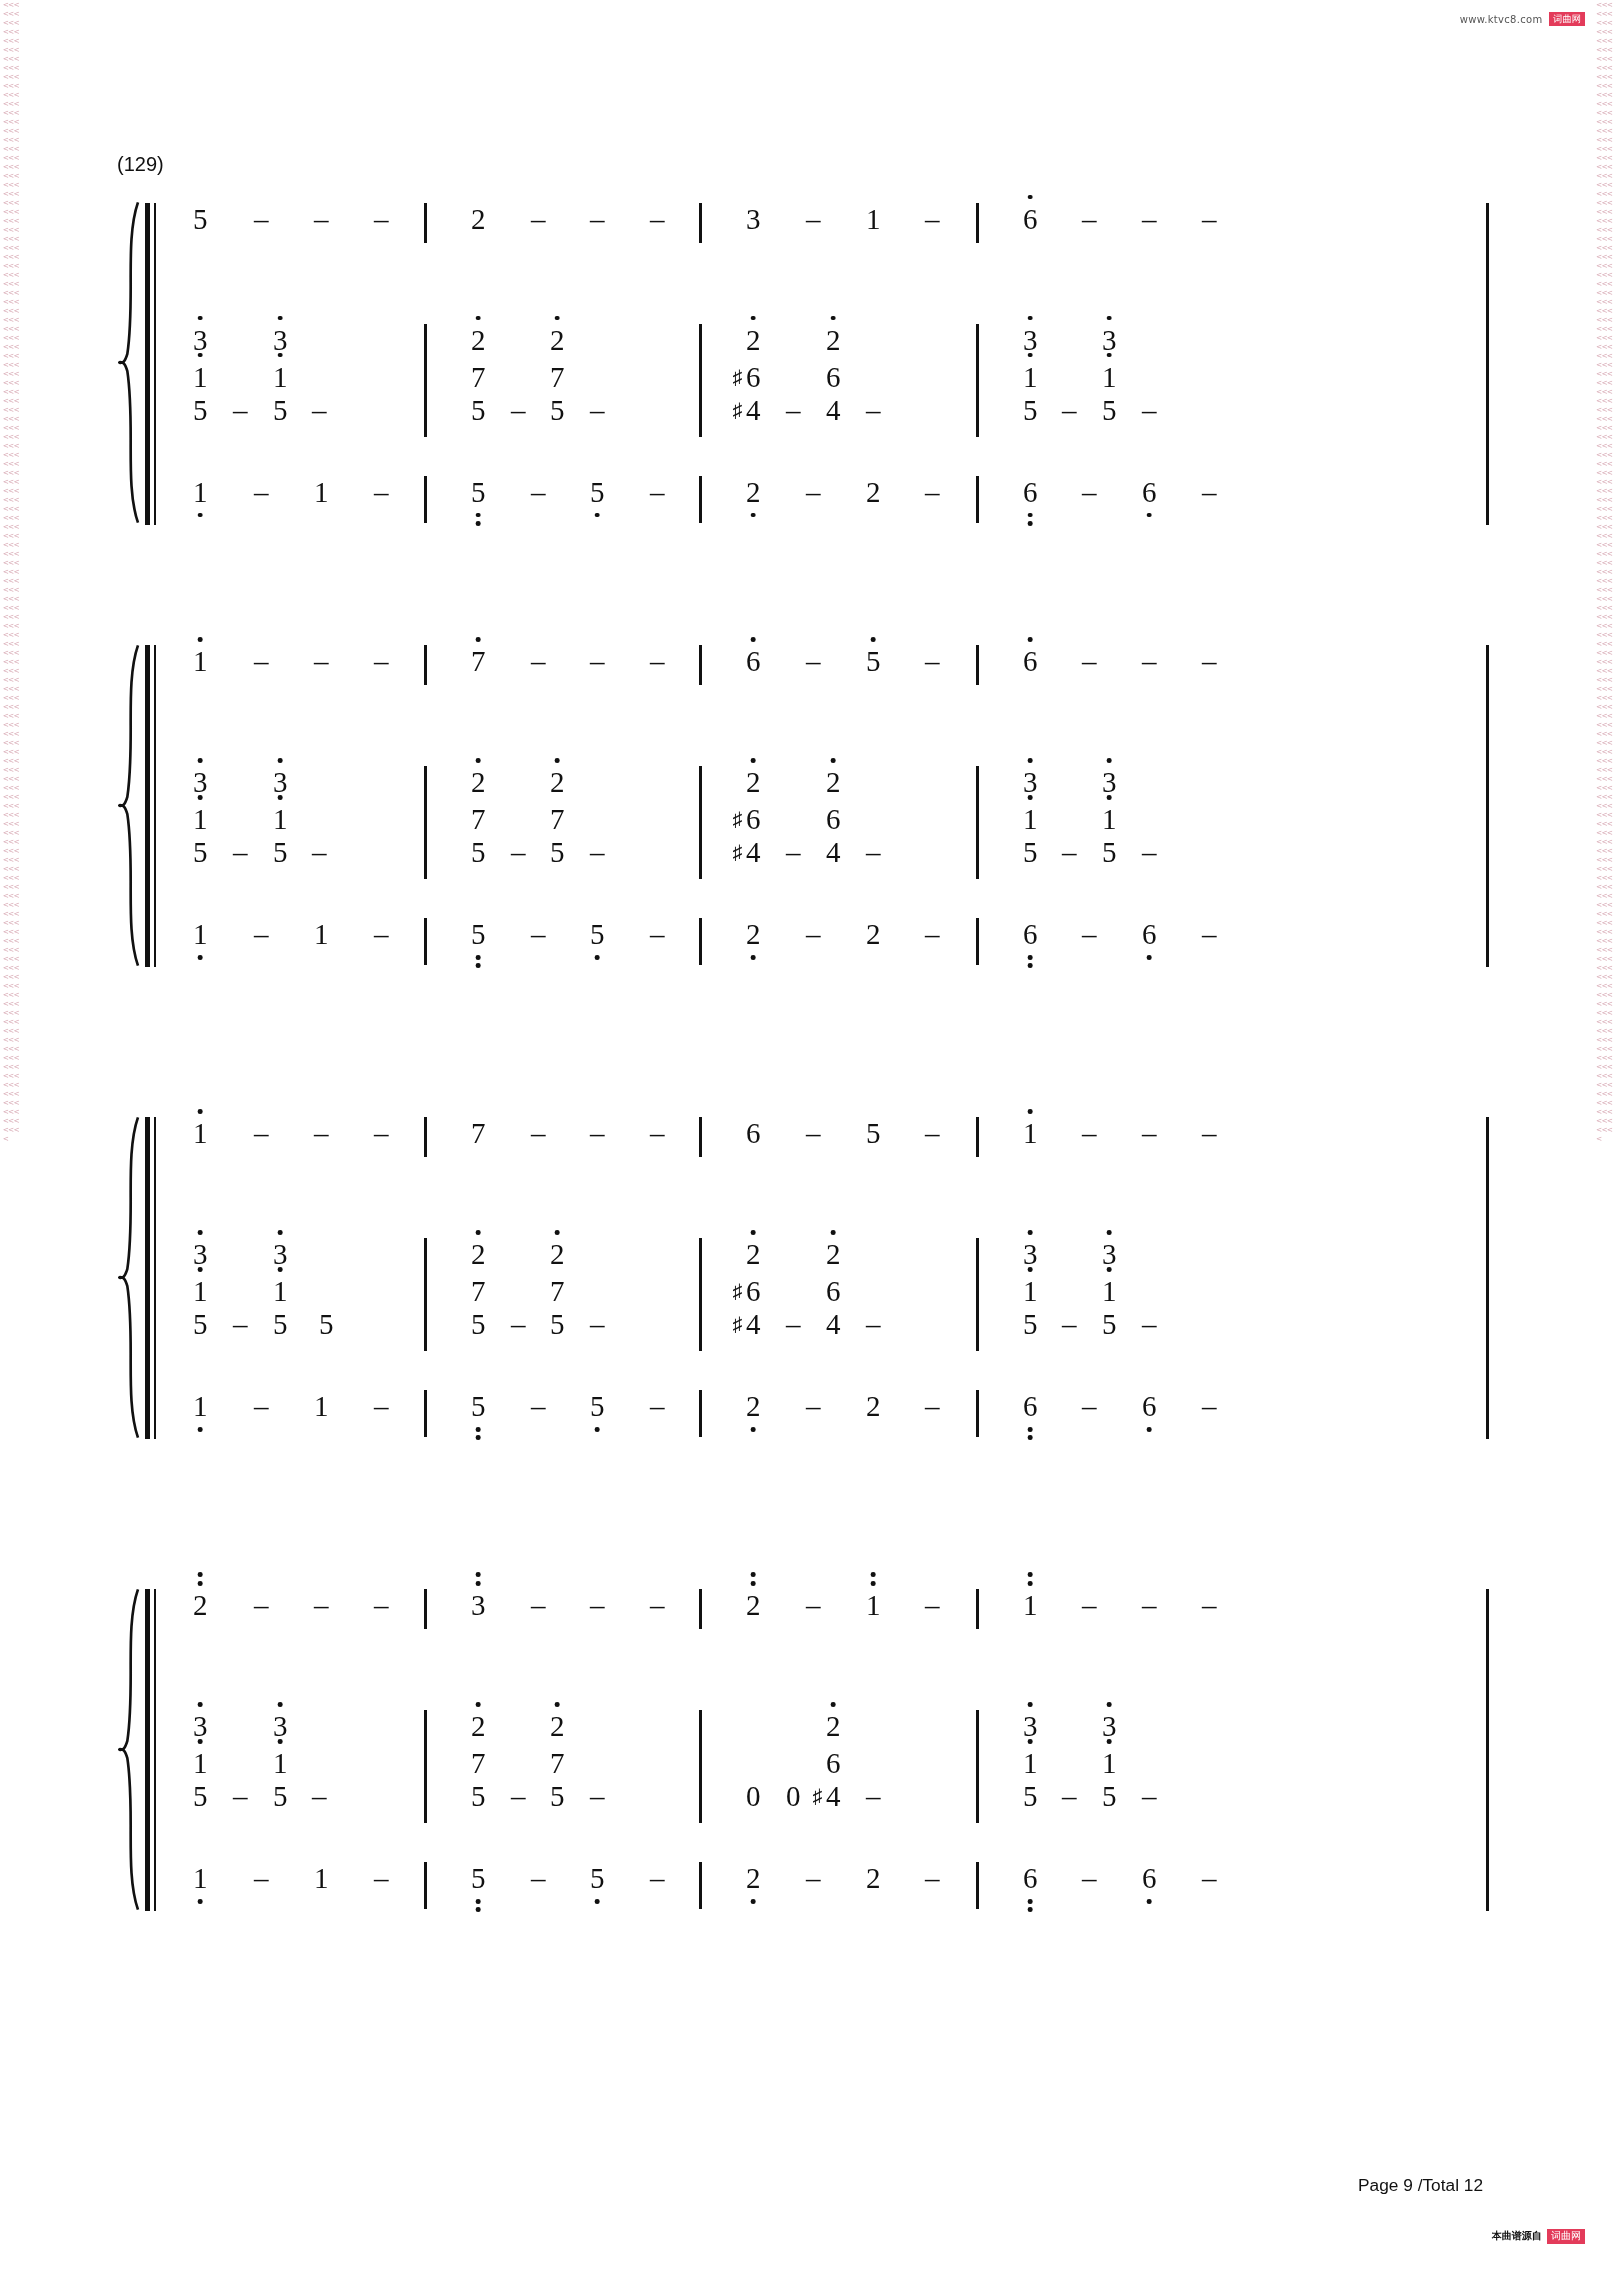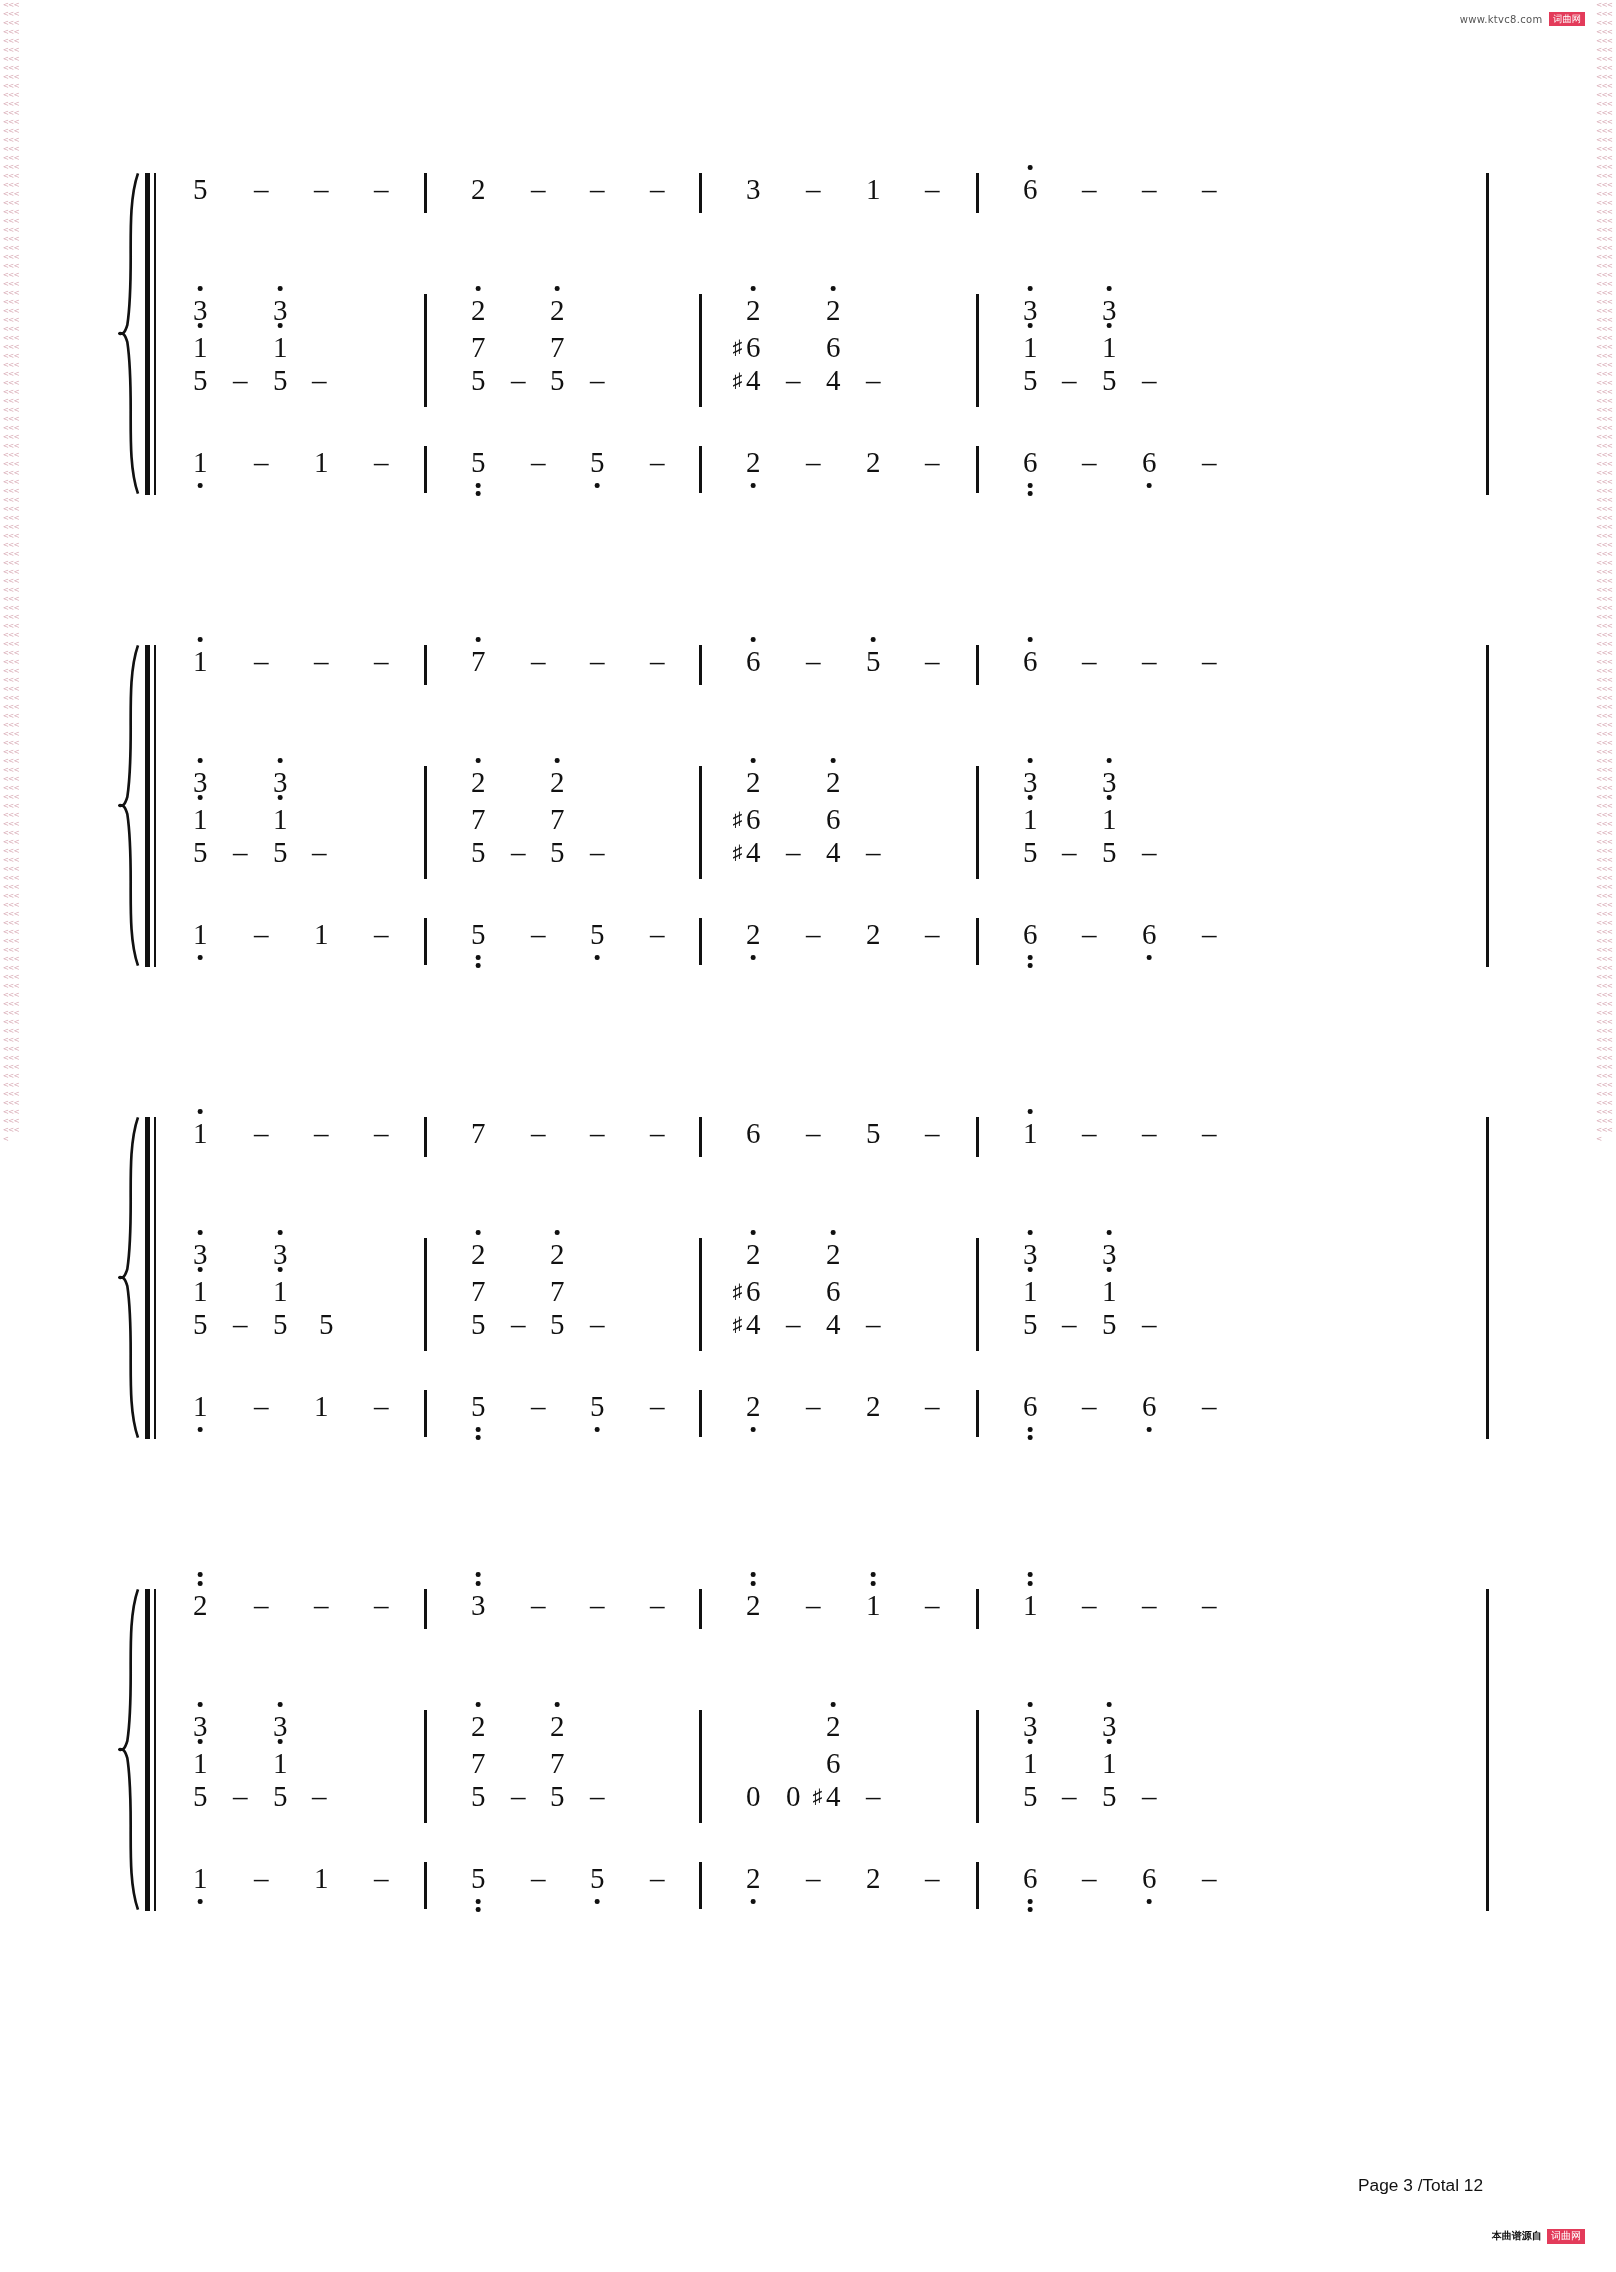--- a/index.html
+++ b/index.html
@@ -196,20 +196,21 @@
   <div class="tick-strip left">&lt;&lt;&lt;&lt;&lt;&lt;&lt;&lt;&lt;&lt;&lt;&lt;&lt;&lt;&lt;&lt;&lt;&lt;&lt;&lt;&lt;&lt;&lt;&lt;&lt;&lt;&lt;&lt;&lt;&lt;&lt;&lt;&lt;&lt;&lt;&lt;&lt;&lt;&lt;&lt;&lt;&lt;&lt;&lt;&lt;&lt;&lt;&lt;&lt;&lt;&lt;&lt;&lt;&lt;&lt;&lt;&lt;&lt;&lt;&lt;&lt;&lt;&lt;&lt;&lt;&lt;&lt;&lt;&lt;&lt;&lt;&lt;&lt;&lt;&lt;&lt;&lt;&lt;&lt;&lt;&lt;&lt;&lt;&lt;&lt;&lt;&lt;&lt;&lt;&lt;&lt;&lt;&lt;&lt;&lt;&lt;&lt;&lt;&lt;&lt;&lt;&lt;&lt;&lt;&lt;&lt;&lt;&lt;&lt;&lt;&lt;&lt;&lt;&lt;&lt;&lt;&lt;&lt;&lt;&lt;&lt;&lt;&lt;&lt;&lt;&lt;&lt;&lt;&lt;&lt;&lt;&lt;&lt;&lt;&lt;&lt;&lt;&lt;&lt;&lt;&lt;&lt;&lt;&lt;&lt;&lt;&lt;&lt;&lt;&lt;&lt;&lt;&lt;&lt;&lt;&lt;&lt;&lt;&lt;&lt;&lt;&lt;&lt;&lt;&lt;&lt;&lt;&lt;&lt;&lt;&lt;&lt;&lt;&lt;&lt;&lt;&lt;&lt;&lt;&lt;&lt;&lt;&lt;&lt;&lt;&lt;&lt;&lt;&lt;&lt;&lt;&lt;&lt;&lt;&lt;&lt;&lt;&lt;&lt;&lt;&lt;&lt;&lt;&lt;&lt;&lt;&lt;&lt;&lt;&lt;&lt;&lt;&lt;&lt;&lt;&lt;&lt;&lt;&lt;&lt;&lt;&lt;&lt;&lt;&lt;&lt;&lt;&lt;&lt;&lt;&lt;&lt;&lt;&lt;&lt;&lt;&lt;&lt;&lt;&lt;&lt;&lt;&lt;&lt;&lt;&lt;&lt;&lt;&lt;&lt;&lt;&lt;&lt;&lt;&lt;&lt;&lt;&lt;&lt;&lt;&lt;&lt;&lt;&lt;&lt;&lt;&lt;&lt;&lt;&lt;&lt;&lt;&lt;&lt;&lt;&lt;&lt;&lt;&lt;&lt;&lt;&lt;&lt;&lt;&lt;&lt;&lt;&lt;&lt;&lt;&lt;&lt;&lt;&lt;&lt;&lt;&lt;&lt;&lt;&lt;&lt;&lt;&lt;&lt;&lt;&lt;&lt;&lt;&lt;&lt;&lt;&lt;&lt;&lt;&lt;&lt;&lt;&lt;&lt;&lt;&lt;&lt;&lt;&lt;&lt;&lt;&lt;&lt;&lt;&lt;&lt;&lt;&lt;&lt;&lt;&lt;&lt;&lt;&lt;&lt;&lt;&lt;&lt;&lt;&lt;&lt;&lt;&lt;&lt;&lt;&lt;&lt;&lt;&lt;&lt;&lt;&lt;&lt;&lt;&lt;&lt;&lt;&lt;&lt;&lt;&lt;&lt;&lt;&lt;&lt;&lt;&lt;&lt;&lt;&lt;&lt;&lt;&lt;&lt;</div>
   <div class="tick-strip right">&lt;&lt;&lt;&lt;&lt;&lt;&lt;&lt;&lt;&lt;&lt;&lt;&lt;&lt;&lt;&lt;&lt;&lt;&lt;&lt;&lt;&lt;&lt;&lt;&lt;&lt;&lt;&lt;&lt;&lt;&lt;&lt;&lt;&lt;&lt;&lt;&lt;&lt;&lt;&lt;&lt;&lt;&lt;&lt;&lt;&lt;&lt;&lt;&lt;&lt;&lt;&lt;&lt;&lt;&lt;&lt;&lt;&lt;&lt;&lt;&lt;&lt;&lt;&lt;&lt;&lt;&lt;&lt;&lt;&lt;&lt;&lt;&lt;&lt;&lt;&lt;&lt;&lt;&lt;&lt;&lt;&lt;&lt;&lt;&lt;&lt;&lt;&lt;&lt;&lt;&lt;&lt;&lt;&lt;&lt;&lt;&lt;&lt;&lt;&lt;&lt;&lt;&lt;&lt;&lt;&lt;&lt;&lt;&lt;&lt;&lt;&lt;&lt;&lt;&lt;&lt;&lt;&lt;&lt;&lt;&lt;&lt;&lt;&lt;&lt;&lt;&lt;&lt;&lt;&lt;&lt;&lt;&lt;&lt;&lt;&lt;&lt;&lt;&lt;&lt;&lt;&lt;&lt;&lt;&lt;&lt;&lt;&lt;&lt;&lt;&lt;&lt;&lt;&lt;&lt;&lt;&lt;&lt;&lt;&lt;&lt;&lt;&lt;&lt;&lt;&lt;&lt;&lt;&lt;&lt;&lt;&lt;&lt;&lt;&lt;&lt;&lt;&lt;&lt;&lt;&lt;&lt;&lt;&lt;&lt;&lt;&lt;&lt;&lt;&lt;&lt;&lt;&lt;&lt;&lt;&lt;&lt;&lt;&lt;&lt;&lt;&lt;&lt;&lt;&lt;&lt;&lt;&lt;&lt;&lt;&lt;&lt;&lt;&lt;&lt;&lt;&lt;&lt;&lt;&lt;&lt;&lt;&lt;&lt;&lt;&lt;&lt;&lt;&lt;&lt;&lt;&lt;&lt;&lt;&lt;&lt;&lt;&lt;&lt;&lt;&lt;&lt;&lt;&lt;&lt;&lt;&lt;&lt;&lt;&lt;&lt;&lt;&lt;&lt;&lt;&lt;&lt;&lt;&lt;&lt;&lt;&lt;&lt;&lt;&lt;&lt;&lt;&lt;&lt;&lt;&lt;&lt;&lt;&lt;&lt;&lt;&lt;&lt;&lt;&lt;&lt;&lt;&lt;&lt;&lt;&lt;&lt;&lt;&lt;&lt;&lt;&lt;&lt;&lt;&lt;&lt;&lt;&lt;&lt;&lt;&lt;&lt;&lt;&lt;&lt;&lt;&lt;&lt;&lt;&lt;&lt;&lt;&lt;&lt;&lt;&lt;&lt;&lt;&lt;&lt;&lt;&lt;&lt;&lt;&lt;&lt;&lt;&lt;&lt;&lt;&lt;&lt;&lt;&lt;&lt;&lt;&lt;&lt;&lt;&lt;&lt;&lt;&lt;&lt;&lt;&lt;&lt;&lt;&lt;&lt;&lt;&lt;&lt;&lt;&lt;&lt;&lt;&lt;&lt;&lt;&lt;&lt;&lt;&lt;&lt;&lt;&lt;&lt;&lt;&lt;&lt;&lt;&lt;&lt;&lt;&lt;&lt;&lt;&lt;</div>
 
   <div class="watermark">
     <span class="wm-url">www.ktvc8.com</span>
     <span class="wm-tag">词曲网</span>
   </div>
 
   <div id="systems-host">
       <div class="system" style="top: 153px;">
+        <div class="measure-label">(129)</div>
         <div class="staff">
           <div class="brace">
             <svg width="24" height="323" viewBox="0 0 36 486">
               <path d="M30 2 C10 60, 26 150, 14 230 C8 250, 4 240, 2 243 C4 246, 8 236, 14 256 C26 336, 10 426, 30 484" fill="none" stroke="#111" stroke-width="4"></path>
             </svg>
           </div>
           <div class="leftbar-thick"></div>
           <div class="leftbar-thin"></div>
           <div class="rightbar"></div>
           <div class="barline bar-top" style="left: 311px;"></div>
@@ -535,20 +536,20 @@
           <div class="cell" style="left: 753px; top: 293px;"><span class="num">2</span></div>
           <div class="cell" style="left: 812px; top: 293px;"><span class="dash">–</span></div>
           <div class="cell" style="left: 910px; top: 293px;"><span class="num">6<span class="dot-dn"></span><span class="dot-dn2"></span></span></div>
           <div class="cell" style="left: 969px; top: 293px;"><span class="dash">–</span></div>
           <div class="cell" style="left: 1029px; top: 293px;"><span class="num">6<span class="dot-dn"></span></span></div>
           <div class="cell" style="left: 1089px; top: 293px;"><span class="dash">–</span></div>
         </div>
       </div>
     </div>
 
-  <div class="footer-page">Page 3 /Total 12</div>
+  <div class="footer-page">Page 9 /Total 12</div>
   <div class="footer-src">
     <span>本曲谱源自</span>
     <span class="src-tag">词曲网</span>
   </div>
 
 </div>
 
 
 </body></html>

